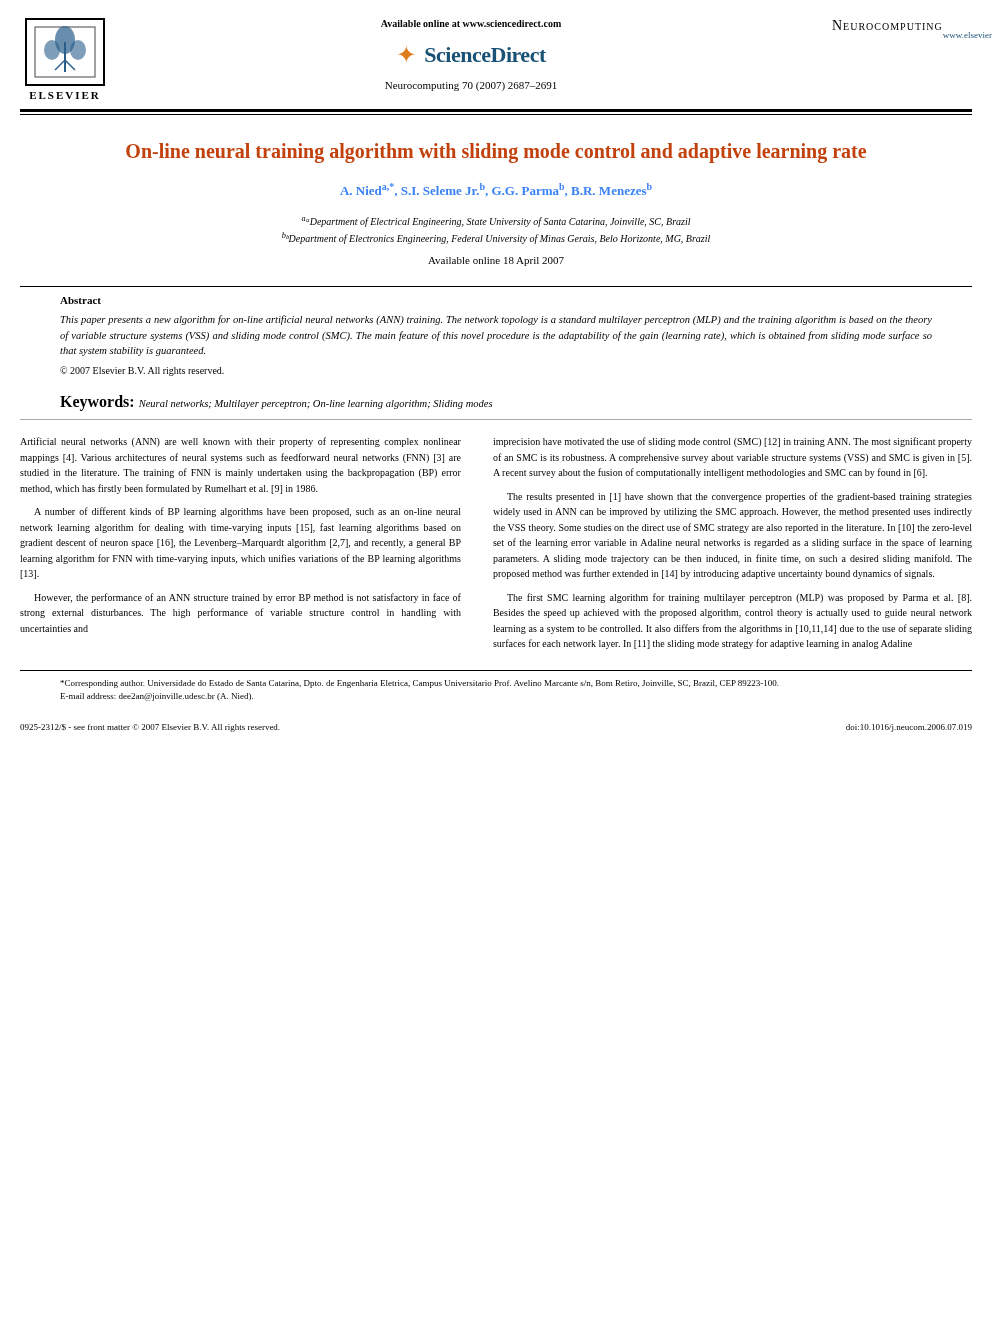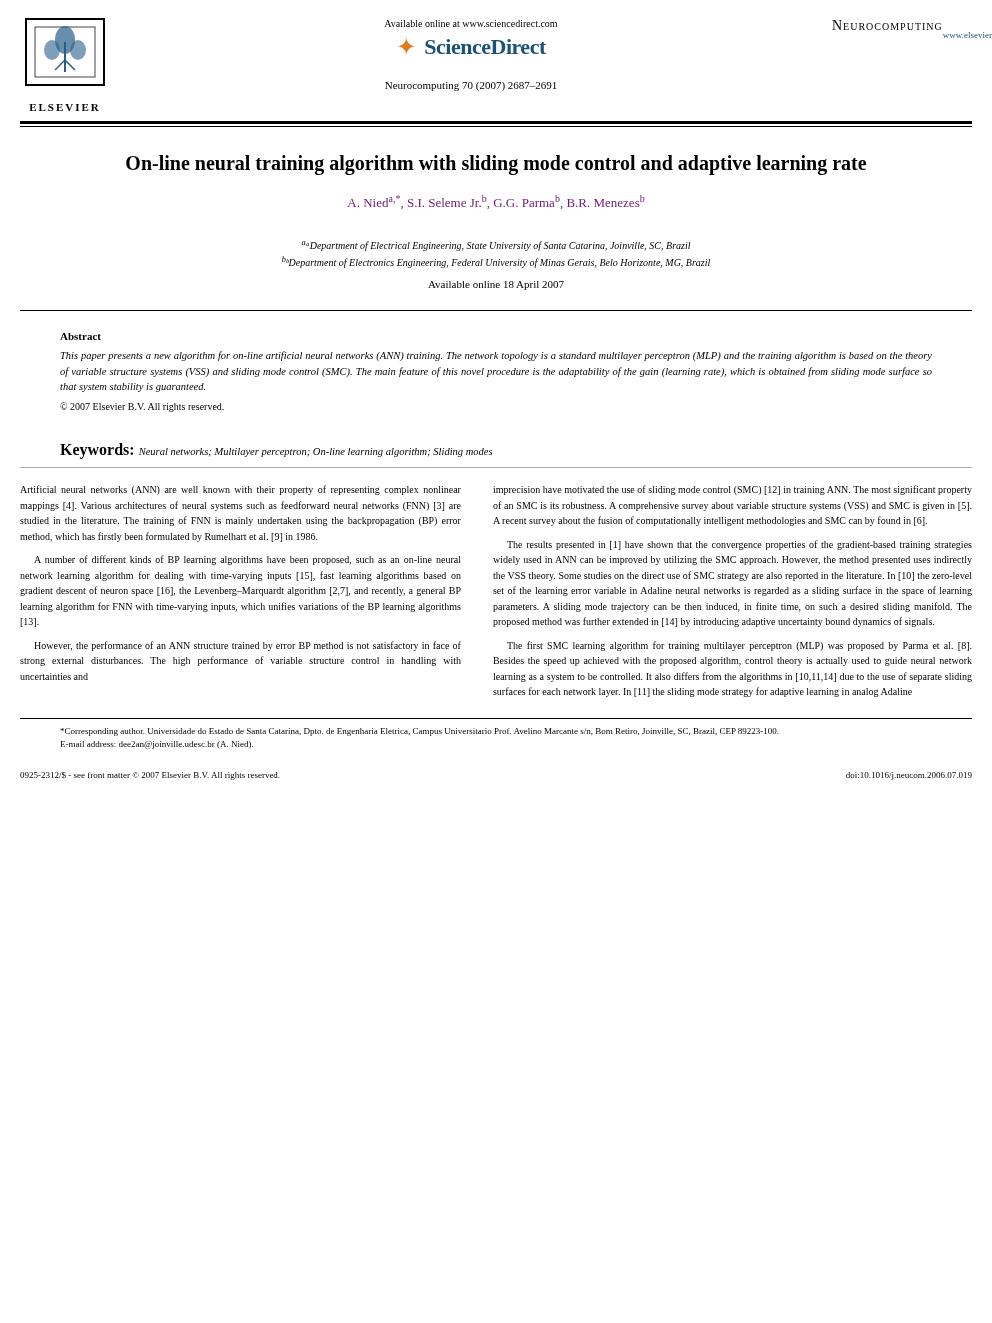--- a/index.html
+++ b/index.html
@@ -45,36 +45,37 @@
       font-style: italic;
       color: #333;
       position: relative;
       overflow: hidden;
     }
 
     .elsevier-label {
       font-size: 11px;
       font-weight: bold;
       letter-spacing: 2px;
-      margin-top: 15px;
+      margin-top: 3px;
       color: #000;
     }
 
     .header-center {
       display: flex;
       flex-direction: column;
       align-items: center;
       flex: 1;
       padding: 0 20px;
     }
 
     .available-online {
       font-size: 10px;
       color: #000;
-      margin-bottom: 4px;
+      margin-bottom: 12px;
+      font-weight: bold;
     }
 
     .sciencedirect-logo {
       display: flex;
       align-items: center;
       gap: 8px;
       margin-bottom: 6px;
     }
 
     .sd-icon {
@@ -86,21 +87,21 @@
       font-size: 22px;
       font-weight: bold;
       color: #1a5276;
       letter-spacing: -0.5px;
     }
 
     .journal-info {
       font-size: 11px;
       color: #000;
       text-align: center;
-      margin-top: 12px;
+      margin-top: 4px;
     }
 
     .header-right {
       width: 130px;
       display: flex;
       flex-direction: row;
       align-items: flex-end;
     }
 
     .neurocomputing-label {
@@ -145,27 +146,28 @@
     .article-header {
       padding: 20px 60px 10px 60px;
       text-align: center;
     }
 
     .article-title {
       font-size: 20px;
       font-weight: bold;
       line-height: 1.4;
       margin-bottom: 16px;
-      color: #000000;
+      color: #c2410c;
     }
 
     .authors {
       font-size: 13px;
-      margin-bottom: 26px;
-      color: #701a75;
+      margin-bottom: 14px;
+      color: #3b82f6;
+      font-weight: bold;
     }
 
     .authors sup {
       font-size: 10px;
     }
 
     .affiliations {
       font-size: 10px;
       font-style: italic;
       line-height: 1.5;
@@ -175,21 +177,21 @@
 
     .available-date {
       font-size: 11px;
       color: #000;
       margin-bottom: 10px;
     }
 
     
     .abstract-section {
       margin: 0 20px;
-      padding: 19px 40px;
+      padding: 7px 40px;
       border-top: 1px solid #000;
     }
 
     .abstract-title {
       font-size: 11px;
       font-weight: bold;
       margin-bottom: 6px;
     }
 
     .abstract-text {

